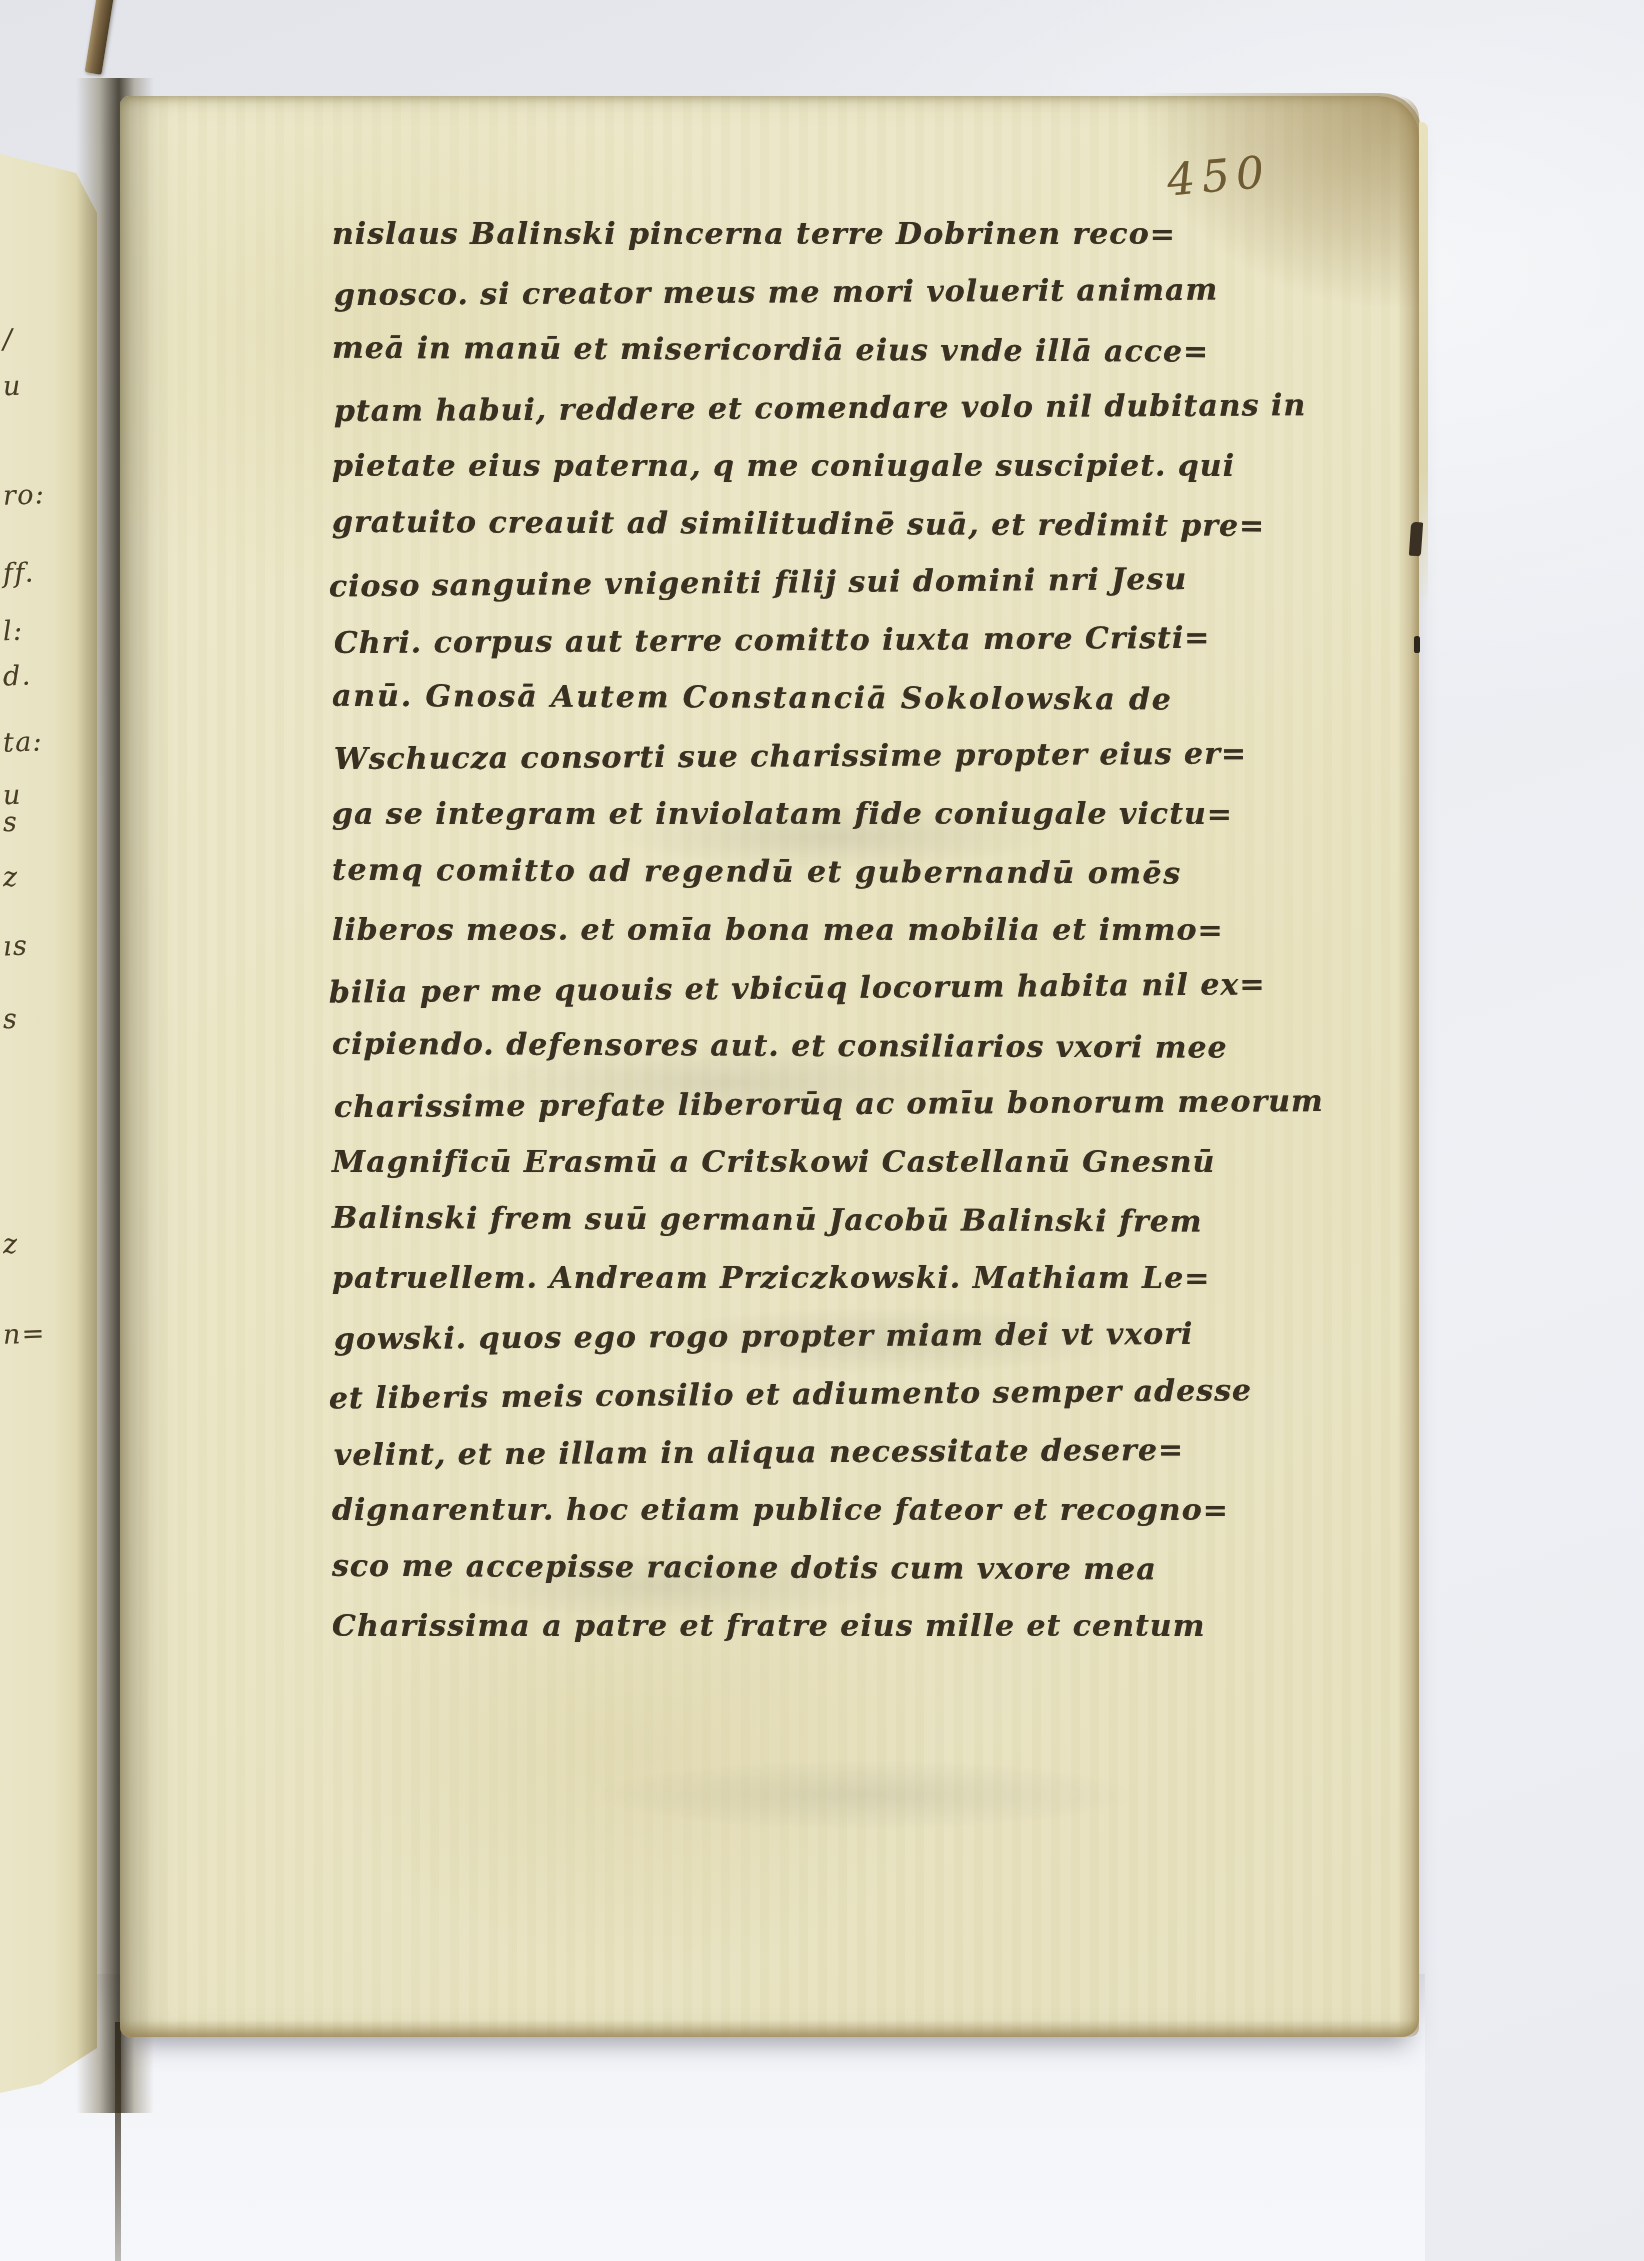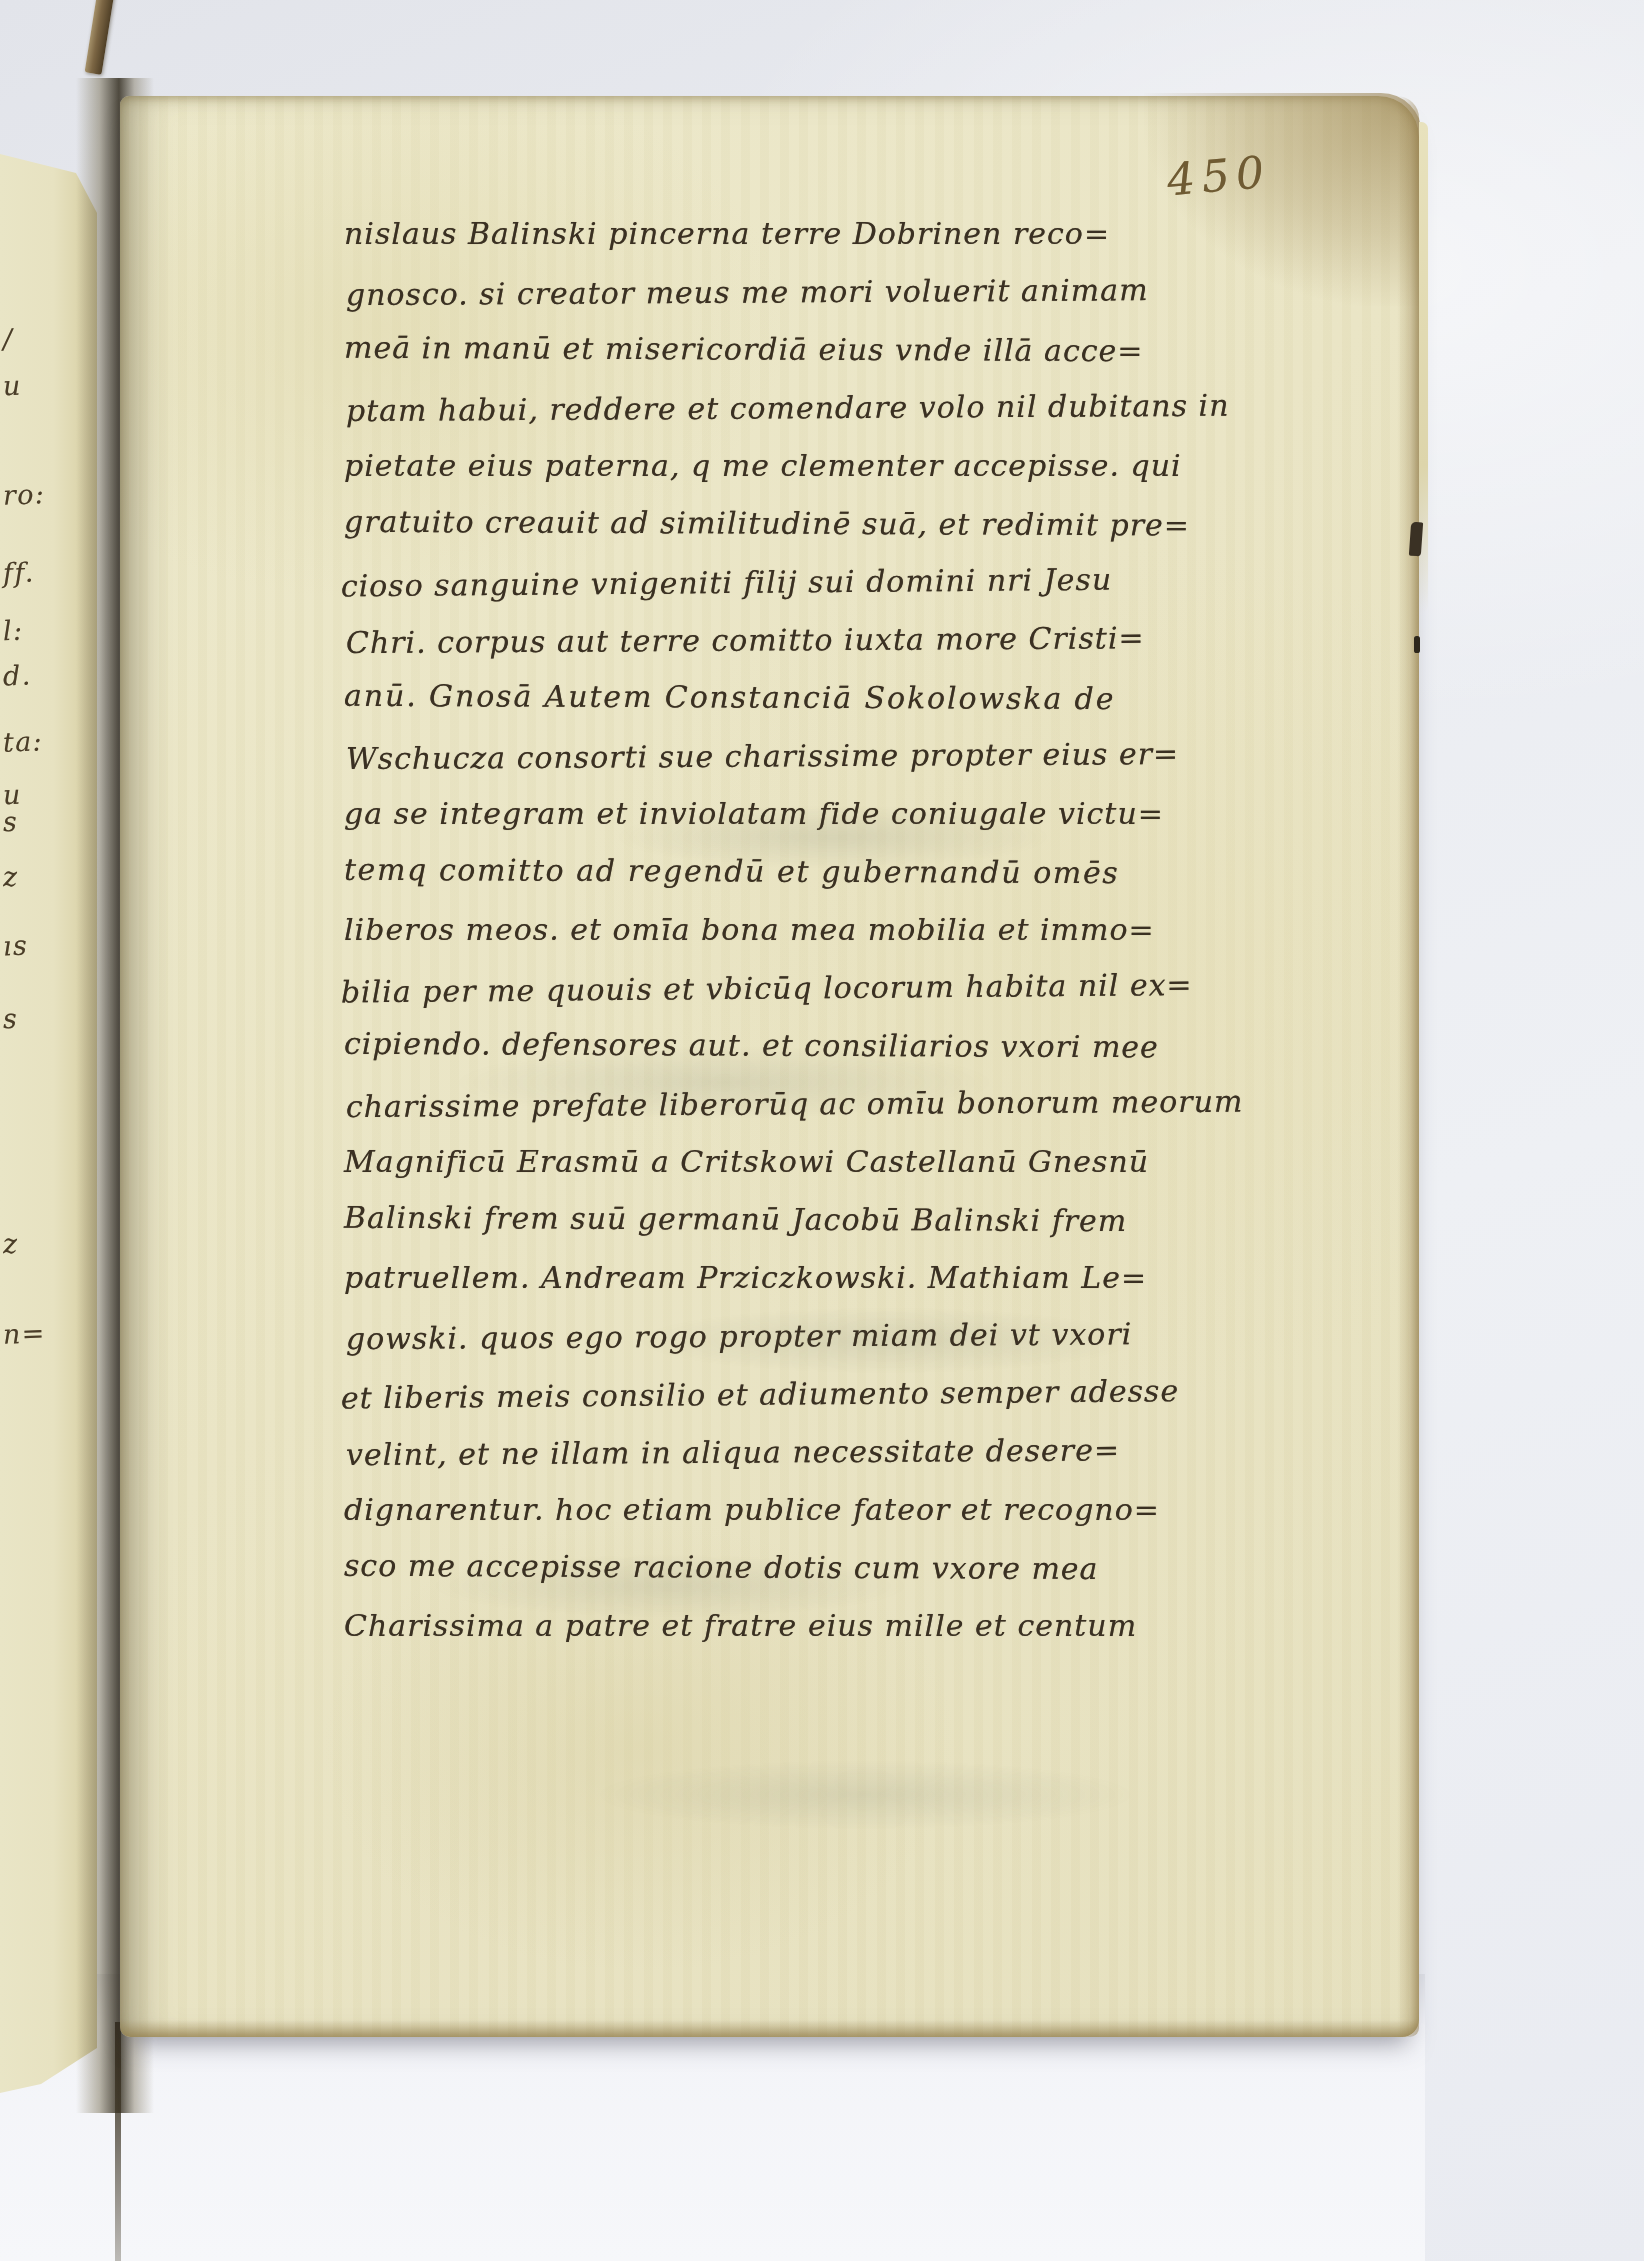--- a/index.html
+++ b/index.html
@@ -121,21 +121,21 @@
   
   .folio{
     position:absolute;right:149px;top:54px;
     font-style:italic;font-size:44px;color:#6f5b33;
     letter-spacing:6.5px;transform:rotate(-5deg);
     text-shadow:0 0 0.6px rgba(111,91,51,.5);
   }
 
   
   .text-block{
-    position:absolute;left:224px;top:109px;width:1008px;
+    position:absolute;left:212px;top:109px;width:1008px;font-weight:bold;
   }
   .line{
     height:58px;line-height:58px;white-space:nowrap;
     font-style:italic;font-size:30px;color:#3a3022;
     letter-spacing:1px;
     text-shadow:0 0 0.6px rgba(58,48,34,.55), 0 0 1.3px rgba(58,48,34,.18);
   }
   .line:nth-child(2n){transform:rotate(-.35deg) translateX(1.9px);}
   .line:nth-child(3n){transform:rotate(.25deg);}
   .line:nth-child(7n){transform:rotate(-.5deg) translateX(-3.2px);}
@@ -181,21 +181,21 @@
     <div class="ink-blot-1"></div>
     <div class="ink-blot-2"></div>
 
     <div class="folio">450</div>
 
     <div class="text-block">
       <div class="line">nislaus Balinski pincerna terre Dobrinen reco=</div>
       <div class="line">gnosco. si creator meus me mori voluerit animam</div>
       <div class="line">meā in manū et misericordiā eius vnde illā acce=</div>
       <div class="line">ptam habui, reddere et comendare volo nil dubitans in</div>
-      <div class="line">pietate eius paterna, q me clementer accepisse. qui</div>
+      <div class="line">pietate eius paterna, q me coniugale suscipiet. qui</div>
       <div class="line">gratuito creauit ad similitudinē suā, et redimit pre=</div>
       <div class="line">cioso sanguine vnigeniti filij sui domini nri Jesu</div>
       <div class="line">Chri. corpus aut terre comitto iuxta more Cristi=</div>
       <div class="line">anū. Gnosā Autem Constanciā Sokolowska de</div>
       <div class="line">Wschucza consorti sue charissime propter eius er=</div>
       <div class="line">ga se integram et inviolatam fide coniugale victu=</div>
       <div class="line">temq comitto ad regendū et gubernandū omēs</div>
       <div class="line">liberos meos. et omīa bona mea mobilia et immo=</div>
       <div class="line">bilia per me quouis et vbicūq locorum habita nil ex=</div>
       <div class="line">cipiendo. defensores aut. et consiliarios vxori mee</div>

